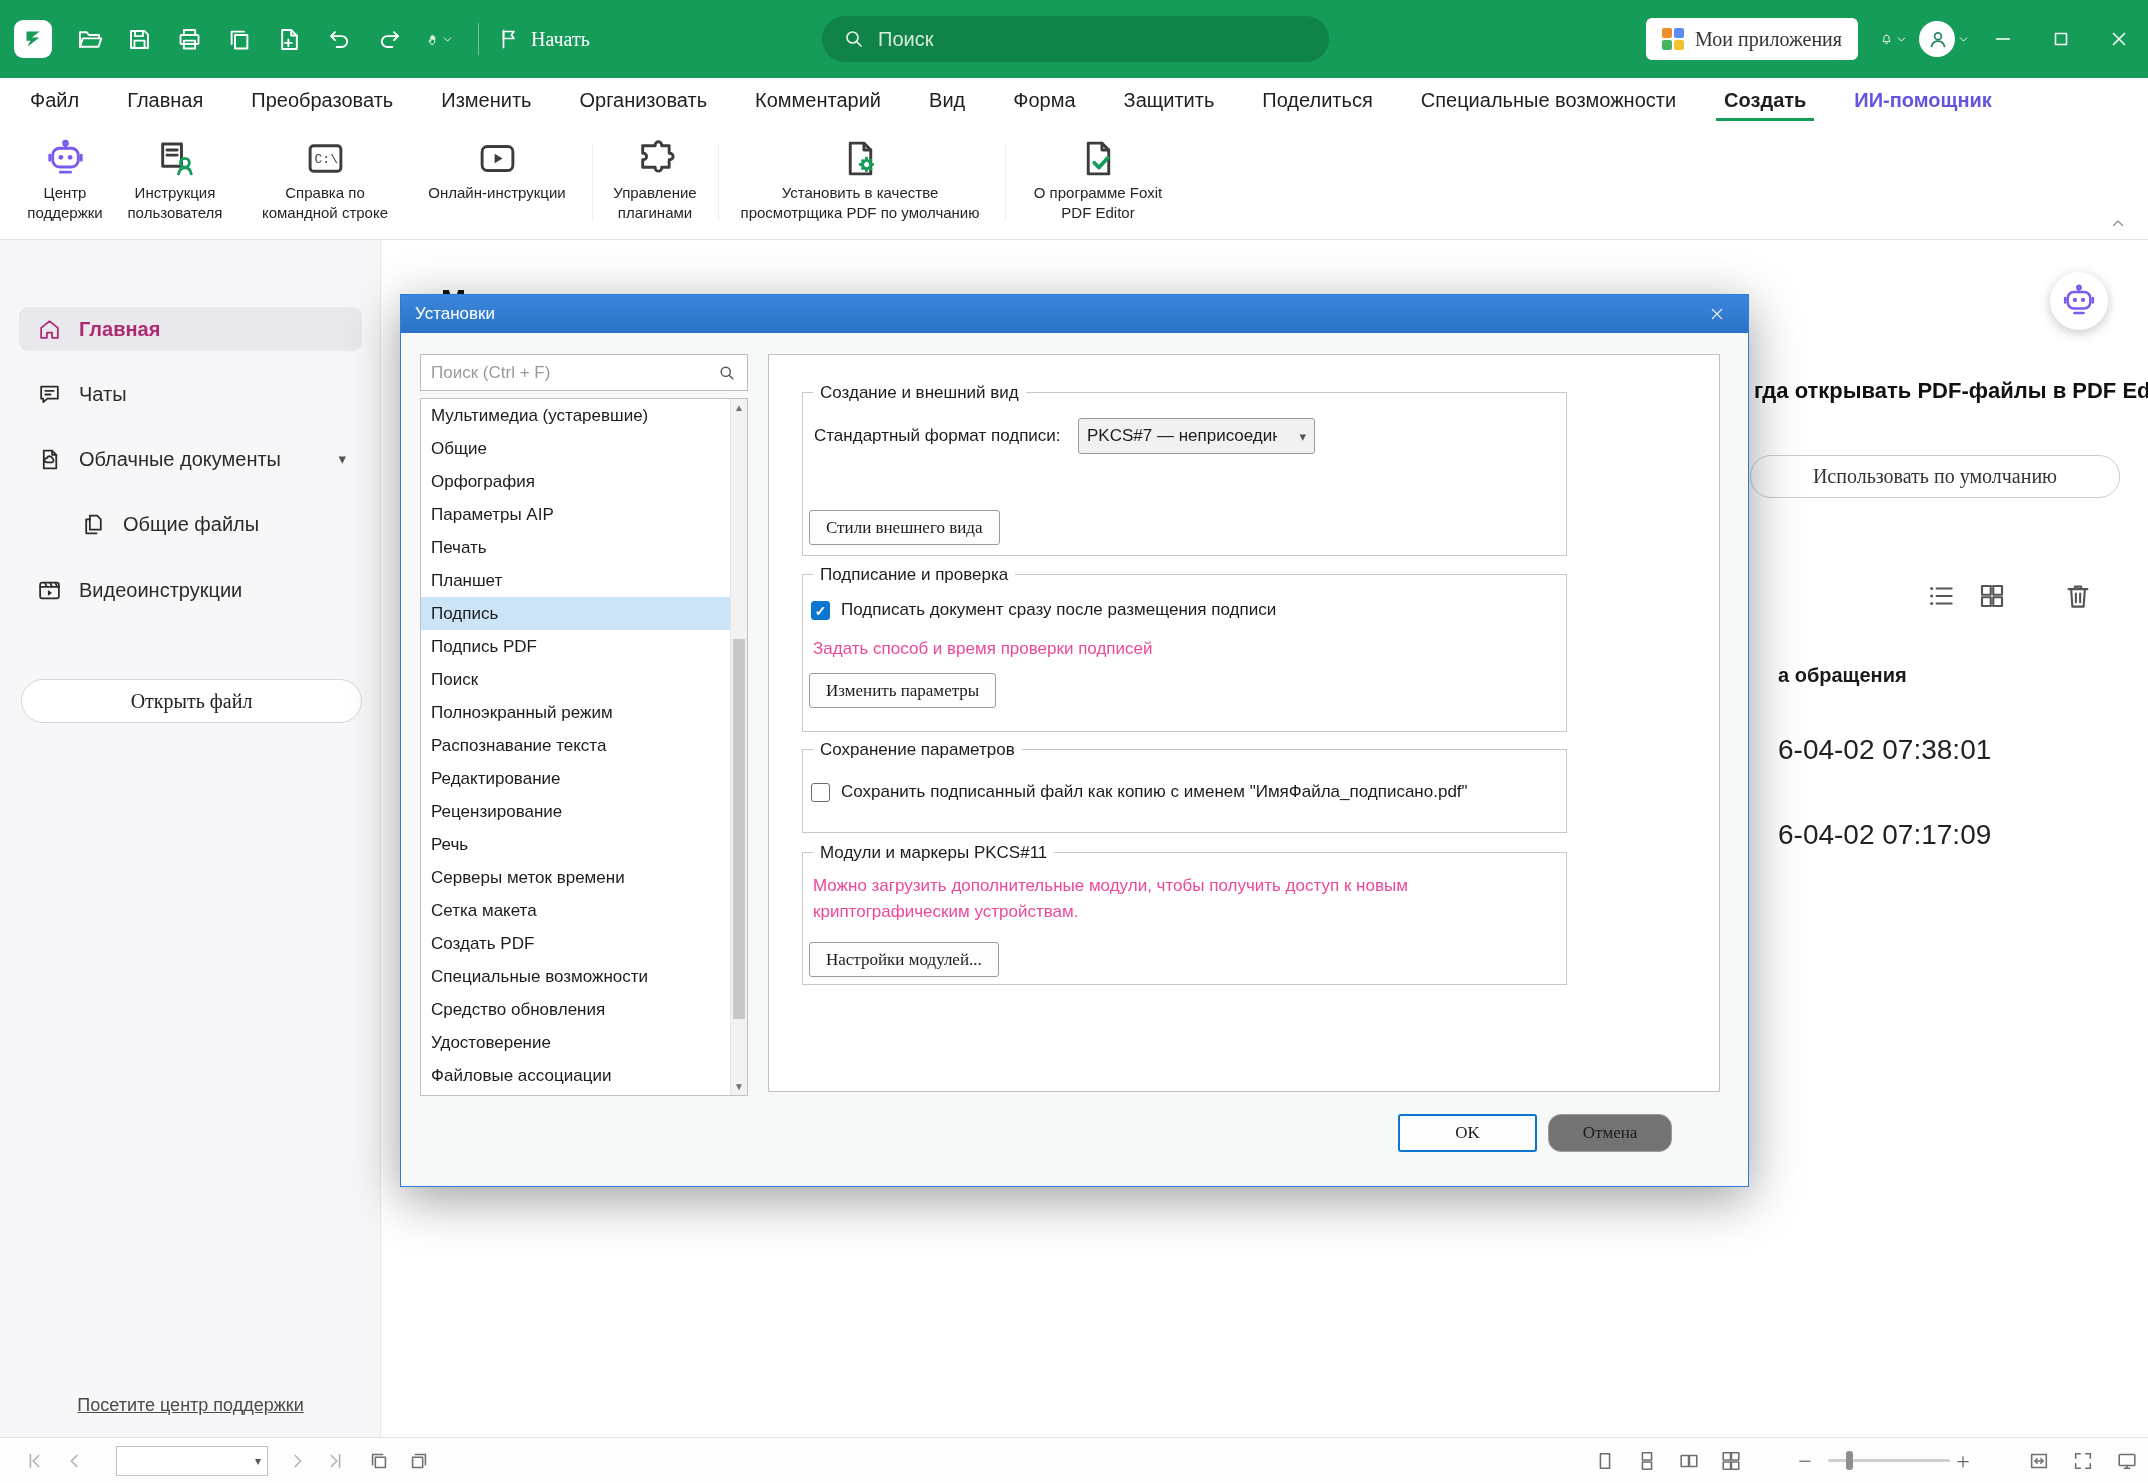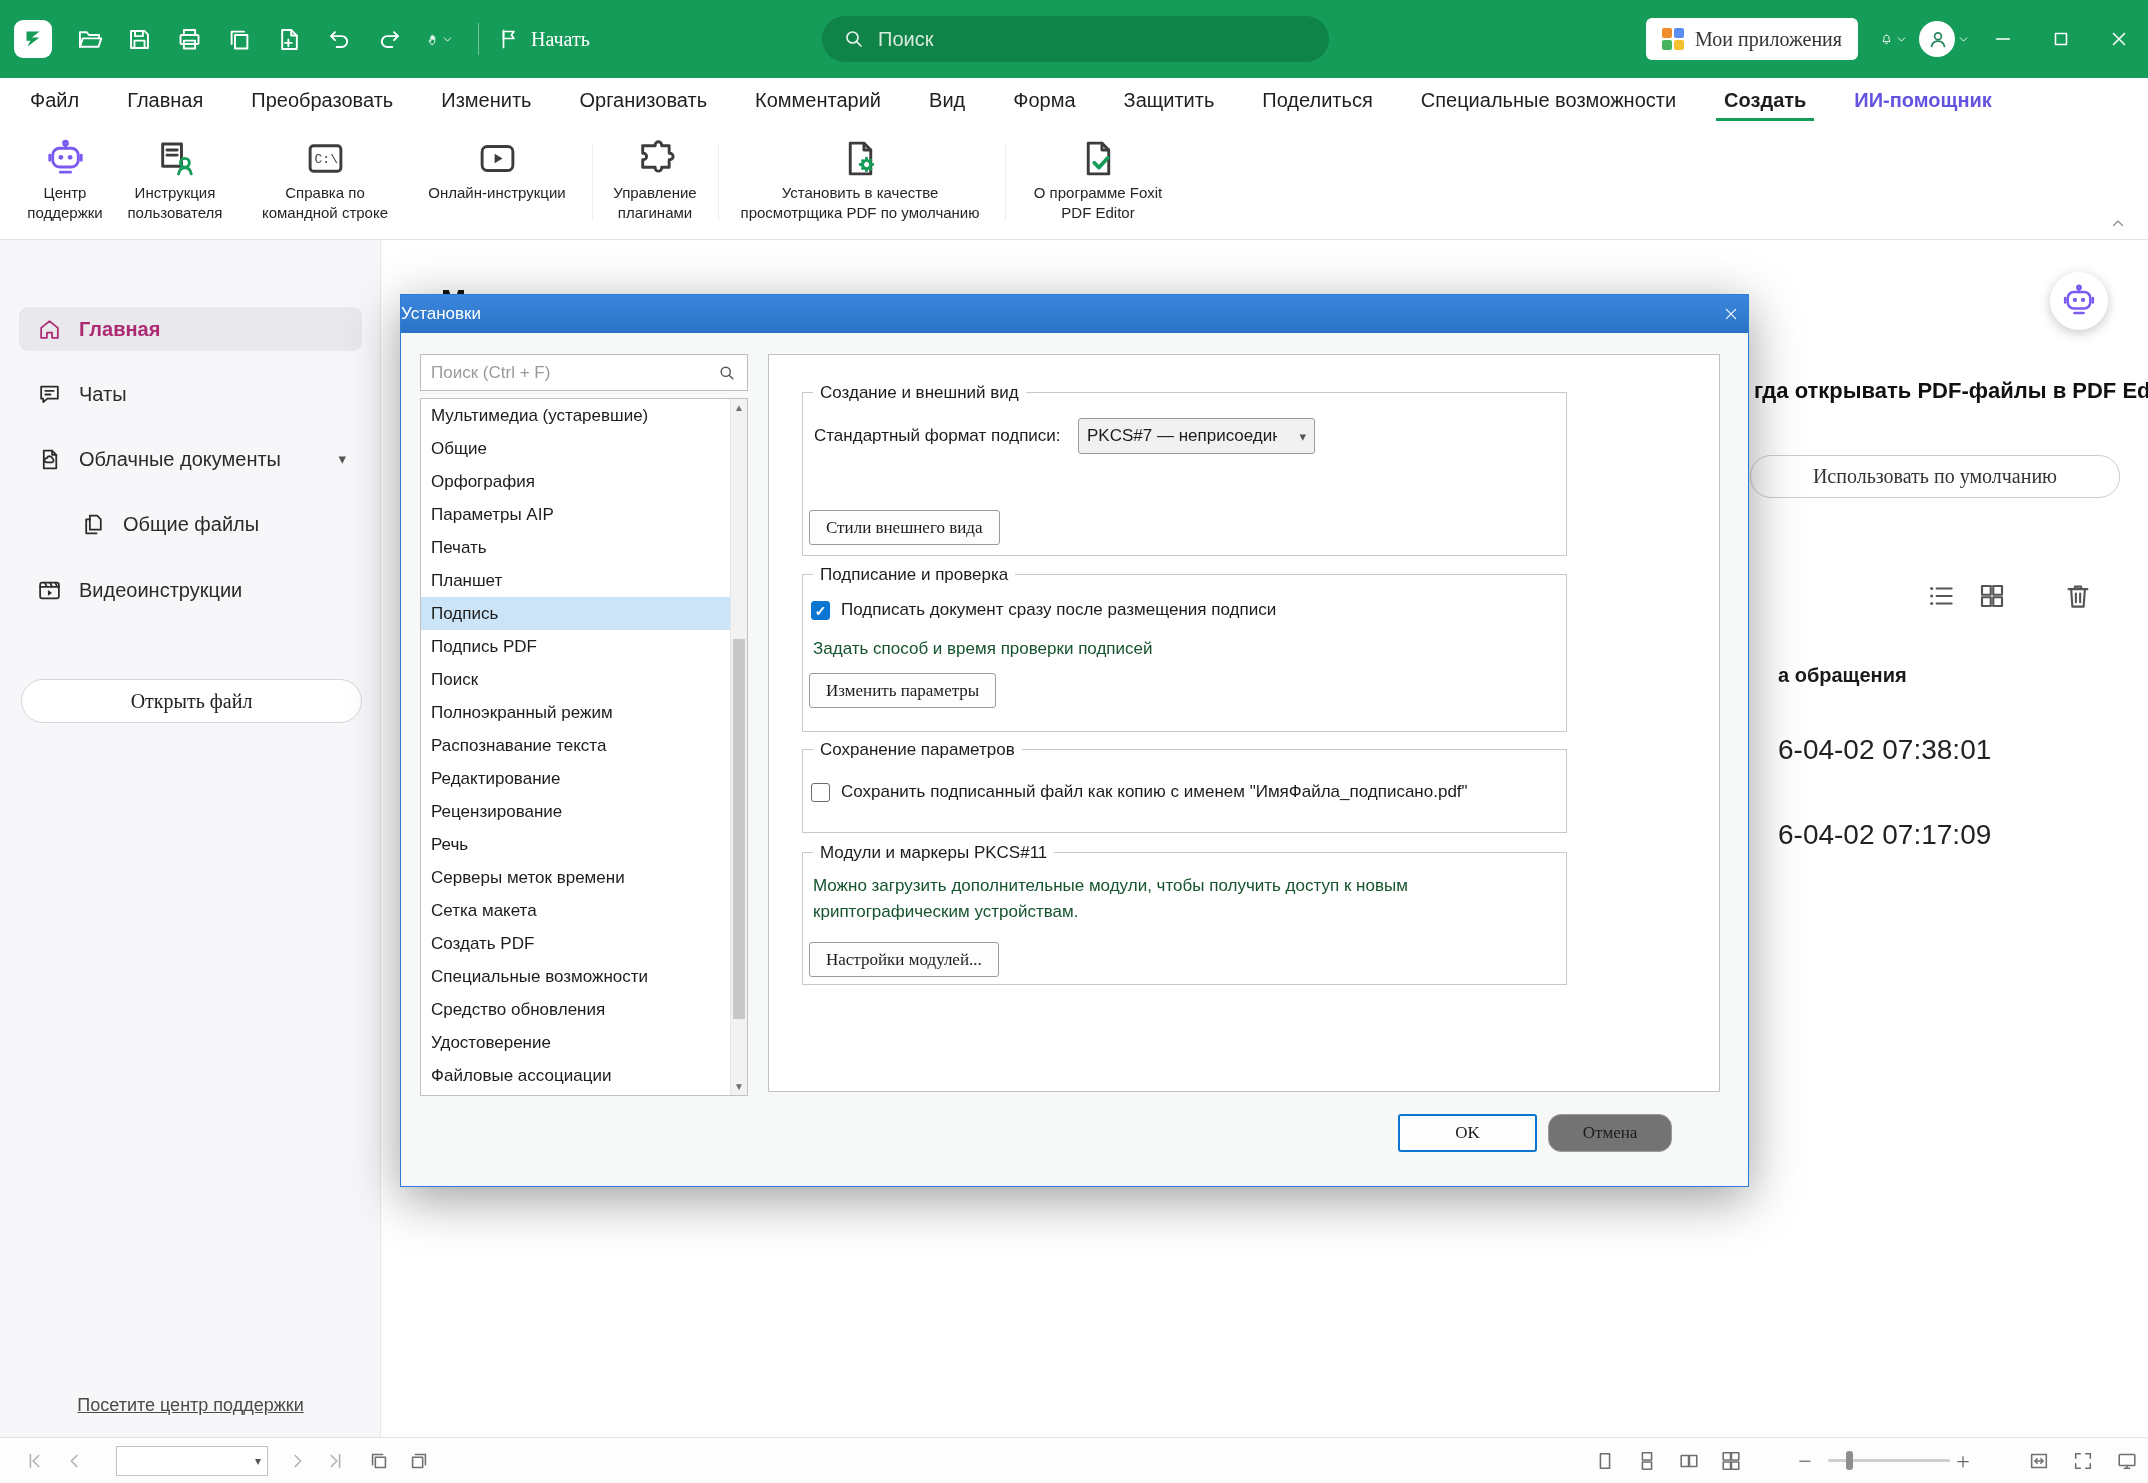--- a/index.html
+++ b/index.html
@@ -69,21 +69,21 @@
 .fab svg{width:36px;height:36px}
 .open-pdf-h{position:absolute;left:1373px;top:138px;font-size:22px;font-weight:700;color:#111;white-space:nowrap}
 .default-btn{position:absolute;left:1369px;top:215px;width:370px;height:43px;border:1px solid #c9ced6;border-radius:21px;background:#fff;font-size:20px;color:#333}
 .view-ic{position:absolute;top:341px;width:30px;height:30px;color:#555;cursor:pointer}
 .view-ic svg{width:30px;height:30px}
 .col-partial{position:absolute;left:1397px;top:424px;font-size:20px;font-weight:700;color:#1a1a1a;white-space:nowrap}
 .ts{position:absolute;left:1397px;font-size:28px;color:#222;white-space:nowrap}
 
 
 .dialog{position:absolute;left:400px;top:294px;width:1349px;height:893px;background:#f7f8f8;border:1px solid #2e7cd6;box-shadow:0 12px 48px rgba(0,0,0,.38);z-index:40}
-.dlg-titlebar{height:38px;background:linear-gradient(#3b87dd,#2a72c6);color:#fff;display:flex;align-items:center;padding:0 0;font-size:17px}
+.dlg-titlebar{height:38px;background:linear-gradient(#3b87dd,#2a72c6);color:#fff;display:flex;align-items:center;padding:0 14px;font-size:17px}
 .dlg-close{margin-left:auto;width:34px;height:30px;display:flex;align-items:center;justify-content:center;color:#fff}
 .dlg-close svg{width:16px;height:16px}
 .dlg-search{position:absolute;left:19px;top:59px;width:328px;height:37px;background:#fff;border:1px solid #bdbdbd;display:flex;align-items:center;padding:0 10px}
 .dlg-search input{border:none;font-size:17px;color:#444;width:270px;background:transparent}
 .dlg-search input::placeholder{color:#9a9a9a}
 .dlg-search svg{margin-left:auto;width:20px;height:20px;color:#555}
 .dlg-list{position:absolute;left:19px;top:103px;width:328px;height:698px;background:#fff;border:1px solid #c2c2c2;overflow:hidden}
 .dlg-item{height:33px;line-height:33px;padding-left:10px;font-size:17px;color:#1c1c1c;cursor:pointer;white-space:nowrap}
 .dlg-item.selected{background:#cce4f7}
 .dlg-scroll{position:absolute;right:0;top:0;bottom:0;width:17px;background:#f2f2f2;border-left:1px solid #e6e6e6}
@@ -94,21 +94,21 @@
 .group-legend{position:absolute;top:-10px;left:10px;background:#fff;padding:0 7px;font-size:17px;color:#1c1c1c;white-space:nowrap}
 .dlg-btn{background:#fdfdfd;border:1px solid #9b9b9b;border-radius:3px;font-size:17px;color:#1c1c1c;height:35px;padding:0 16px;position:absolute;white-space:nowrap}
 .checkrow{position:absolute;display:flex;align-items:center;gap:11px;font-size:17px;color:#1c1c1c;white-space:nowrap;cursor:pointer}
 .checkbox{width:19px;height:19px;border:1px solid #6b6b6b;border-radius:3px;background:#fff;flex:0 0 auto;position:relative}
 .checkbox.checked{background:#0b76d1;border-color:#0b76d1}
 .checkbox.checked::after{content:"✓";position:absolute;left:0;top:0;width:17px;height:17px;color:#fff;font-size:14px;line-height:18px;text-align:center;font-weight:700}
 .fmt-label{position:absolute;left:11px;top:25px;height:36px;line-height:36px;font-size:17px;color:#1c1c1c;white-space:nowrap}
 .dropdown{position:absolute;left:275px;top:25px;width:237px;height:36px;background:#f1f1f1;border:1px solid #9b9b9b;border-radius:3px;display:flex;align-items:center;font-size:17px;color:#1c1c1c;padding:0 8px;overflow:hidden;cursor:pointer}
 .dd-val{white-space:nowrap;overflow:hidden;max-width:190px}
 .dd-caret{margin-left:auto;color:#555;font-size:13px}
-.plain-text{position:absolute;font-size:17px;color:#14532d}
+.plain-text{position:absolute;font-size:17px;color:#ec4899}
 .btn-ok{position:absolute;left:997px;top:819px;width:139px;height:38px;background:#fdfdfd;border:2px solid #0b76d1;border-radius:3px;font-size:17px;color:#1c1c1c}
 .btn-cancel{position:absolute;left:1147px;top:819px;width:124px;height:38px;background:#737373;border:1px solid #9b9b9b;border-radius:13px;font-size:17px;color:#1c1c1c}
 
 
 .statusbar{position:absolute;left:0;bottom:0;width:2148px;height:46px;background:#fdfdfd;border-top:1px solid #e2e2e4;z-index:6;color:#6f6f6f}
 .sb-ctl{position:absolute;top:8px;width:30px;height:30px;display:flex;align-items:center;justify-content:center;cursor:pointer}
 .sb-ctl svg{width:22px;height:22px}
 .dim{color:#b0b0b0}
 .page-box{position:absolute;left:116px;top:8px;width:152px;height:30px;border:1px solid #c4c4c4;background:#fff;display:flex;align-items:center;padding:0 6px}
 .page-box input{border:none;width:110px;font-size:16px;background:transparent}

